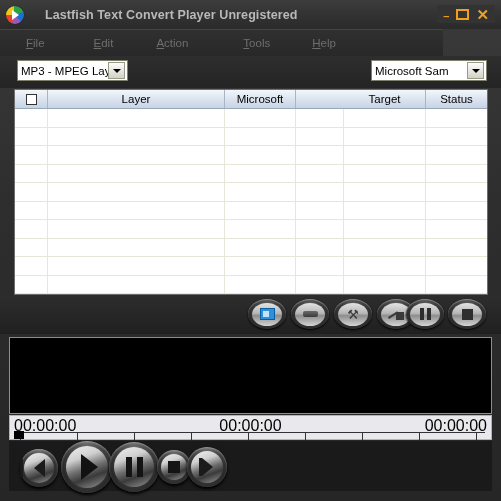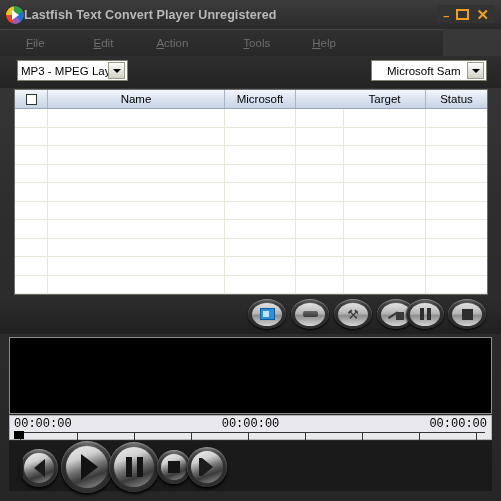--- a/index.html
+++ b/index.html
@@ -25,21 +25,21 @@
     background:
       conic-gradient(from 200deg,#e8432e 0deg 70deg,#f0c419 70deg 150deg,#2f9e44 150deg 230deg,#1d6fd0 230deg 300deg,#9b59b6 300deg 360deg);
     position:relative;flex:none;
     box-shadow:0 0 1px #000;
   }
   .app-logo:after{
     content:"";position:absolute;left:6px;top:4px;
     border-left:7px solid #ffffff;border-top:5px solid transparent;border-bottom:5px solid transparent;
   }
   .title-text{
-    margin-left:0;color:#b9b9b9;font-size:12.5px;font-weight:bold;
+    margin-left:21px;color:#b9b9b9;font-size:12.5px;font-weight:bold;
     letter-spacing:.1px;white-space:nowrap;
   }
   .win-btns{
     position:absolute;right:6px;top:5px;height:18px;
     background:#333;display:flex;align-items:center;gap:7px;padding:0 6px;
     border-radius:1px;
   }
   .win-btn{color:#f0a020;font-size:12px;line-height:1;cursor:default;font-weight:bold;}
   .win-min{margin-top:5px;font-size:11px;}
   .win-max{
@@ -69,21 +69,21 @@
     position:absolute;left:0;top:56px;width:501px;height:32px;
     background:linear-gradient(180deg,#2e2e2e,#242424);
   }
   .combo{
     position:absolute;top:4px;height:21px;
     background:#ffffff;border:1px solid #7f7f6e;
     display:flex;align-items:center;box-sizing:border-box;
     font-size:11.5px;color:#000;
   }
   .combo-format{left:17px;width:111px;}
-  .combo-voice{left:371px;width:116px;padding-left:12px;}
+  .combo-voice{left:371px;width:116px;}
   .combo-text{
     flex:1;padding-left:3px;white-space:nowrap;overflow:hidden;
   }
   .combo-arrow{
     width:17px;height:17px;margin-right:2px;flex:none;
     background:linear-gradient(180deg,#fdfdfd,#d2d2c6);
     border:1px solid #9a9a88;box-sizing:border-box;
     position:relative;
   }
   .combo-arrow:after{
@@ -197,21 +197,21 @@
     position:absolute;left:9px;top:337px;width:483px;height:77px;
     background:#000000;border:1px solid #8d8d8d;box-sizing:border-box;
   }
 
   
   .timeline{
     position:absolute;left:9px;top:415px;width:483px;height:25px;
     background:#e9e9ed;border:1px solid #b4b4b4;box-sizing:border-box;
   }
   .tl-times{
-    position:relative;height:14px;font-size:12px;color:#000;font-family:Liberation Mono, monospace;
+    position:relative;height:14px;font-size:16px;color:#000;
   }
   .tl-time{position:absolute;top:1px;white-space:nowrap;}
   .tl-left{left:4px;}
   .tl-mid{left:50%;transform:translateX(-50%);}
   .tl-right{right:4px;}
   .tl-ruler{
     position:absolute;left:10px;right:6px;top:16px;height:7px;
     border-top:1px solid #333;
     background-image:repeating-linear-gradient(90deg,#333 0 1px,transparent 1px 57px);
     background-position:0 0;background-repeat:repeat-x;
@@ -296,21 +296,21 @@
       <div class="combo-text">Microsoft Sam</div>
       <div class="combo-arrow"></div>
     </div>
   </div>
 
   <div class="listwrap">
     <div class="list-header">
       <div class="th th-check">
           <div class="box"></div>
         </div>
-      <div class="th th-name">Name</div>
+      <div class="th th-name">Layer</div>
       <div class="th th-duration">Microsoft</div>
       <div class="th th-type">Type</div>
       <div class="th th-target">Target</div>
       <div class="th th-status">Status</div>
     </div>
     <div class="list-body" id="list-body">
         <div class="row">
           <div class="cell c-check"></div>
           <div class="cell c-name"></div>
           <div class="cell c-duration"></div>

